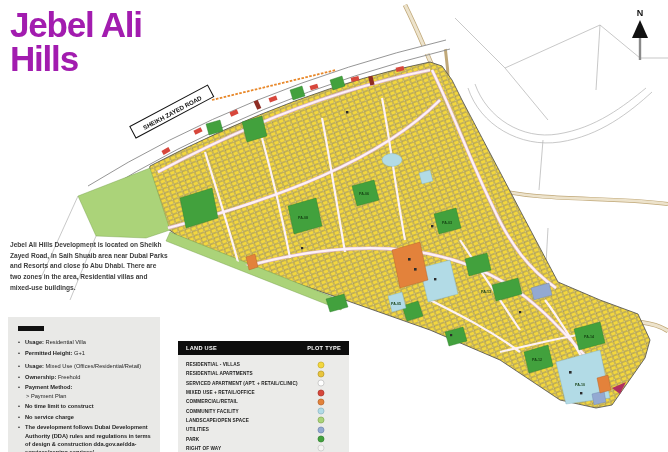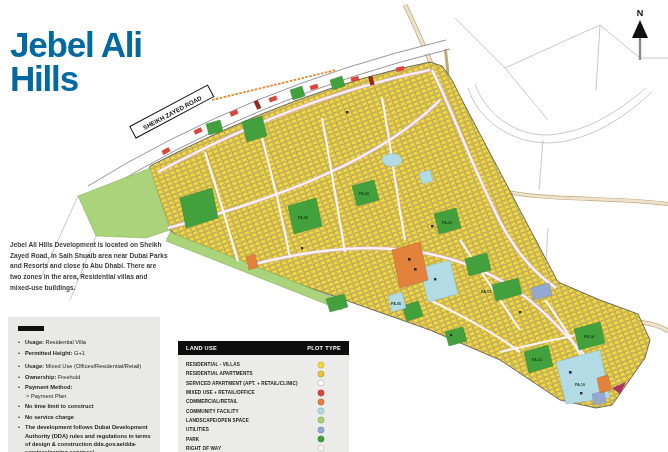--- a/index.html
+++ b/index.html
@@ -1,19 +1,19 @@
 <!DOCTYPE html>
 <html><head>
 <meta charset="utf-8">
 <style>
   html,body{margin:0;padding:0;}
   body{width:668px;height:452px;position:relative;overflow:hidden;background:#ffffff;
        font-family:"Liberation Sans",sans-serif;}
   .page-title{position:absolute;left:10px;top:8px;font-size:35px;font-weight:bold;
-       color:#0369a1;line-height:0.98;letter-spacing:-1.2px;margin-top:20px;}
+       color:#a21caf;line-height:0.98;letter-spacing:-1.2px;}
   .desc{position:absolute;left:10px;top:240px;width:158px;font-size:6.6px;font-weight:bold;
        color:#3d3d3d;line-height:1.62;}
   .info-box{position:absolute;left:8px;top:317px;width:152px;height:135px;background:#e9e9e7;
        box-sizing:border-box;padding:9px 9px 6px 10px;}
   .info-dash{width:26px;height:5px;background:#101010;margin-bottom:7px;}
   .info-list{list-style:none;margin:0;padding:0;}
   .info-list li{position:relative;padding-left:7px;margin-bottom:2.4px;font-size:5.7px;
        line-height:1.45;color:#1e1e1e;}
   .info-list li::before{content:"•";position:absolute;left:0;top:0;font-size:5.7px;color:#1e1e1e;}
   .info-list li.gap{margin-top:5px;}

